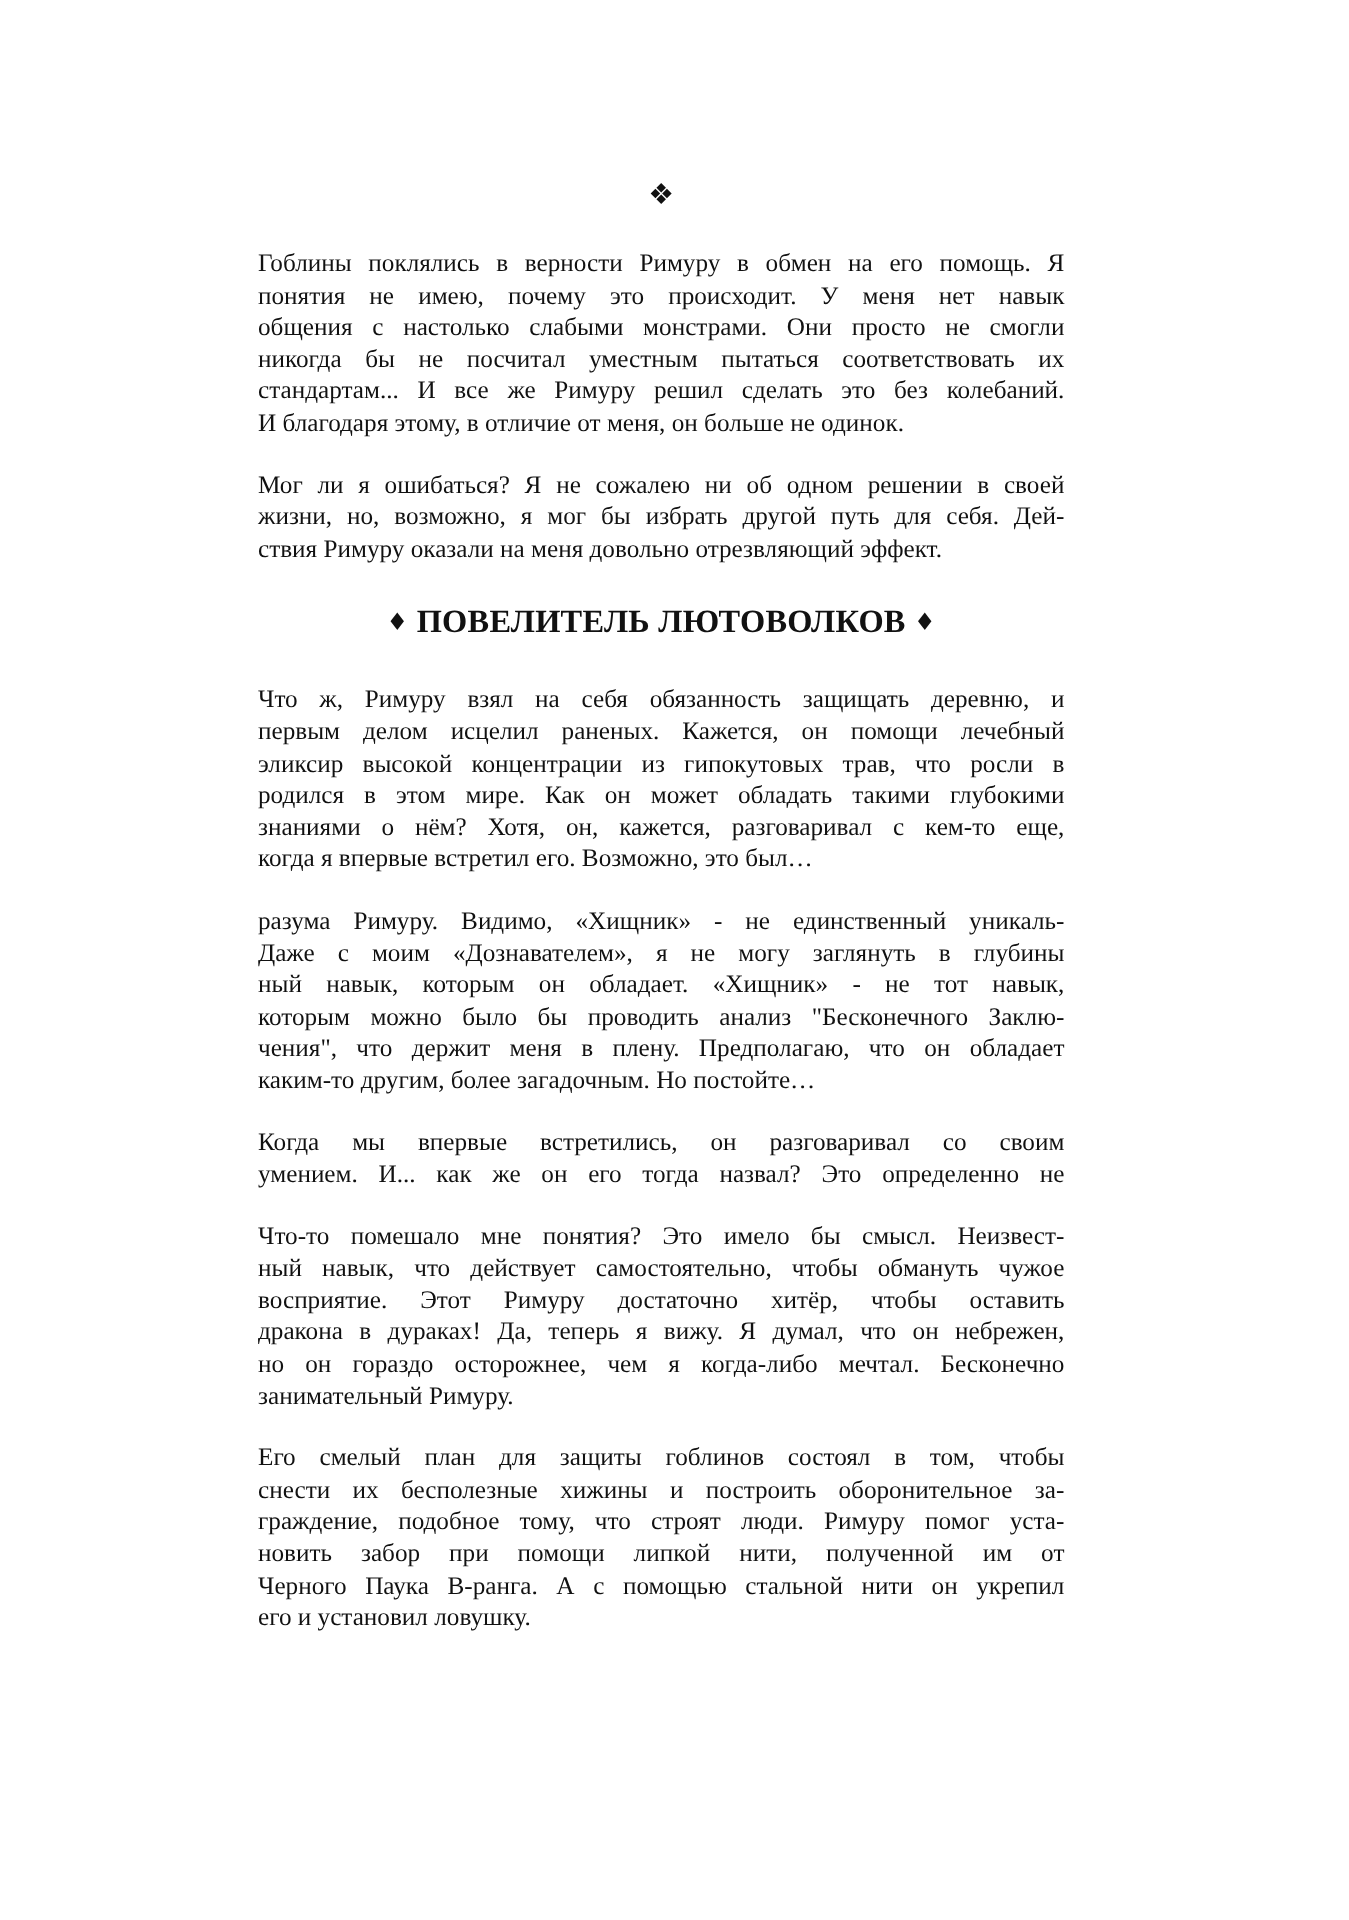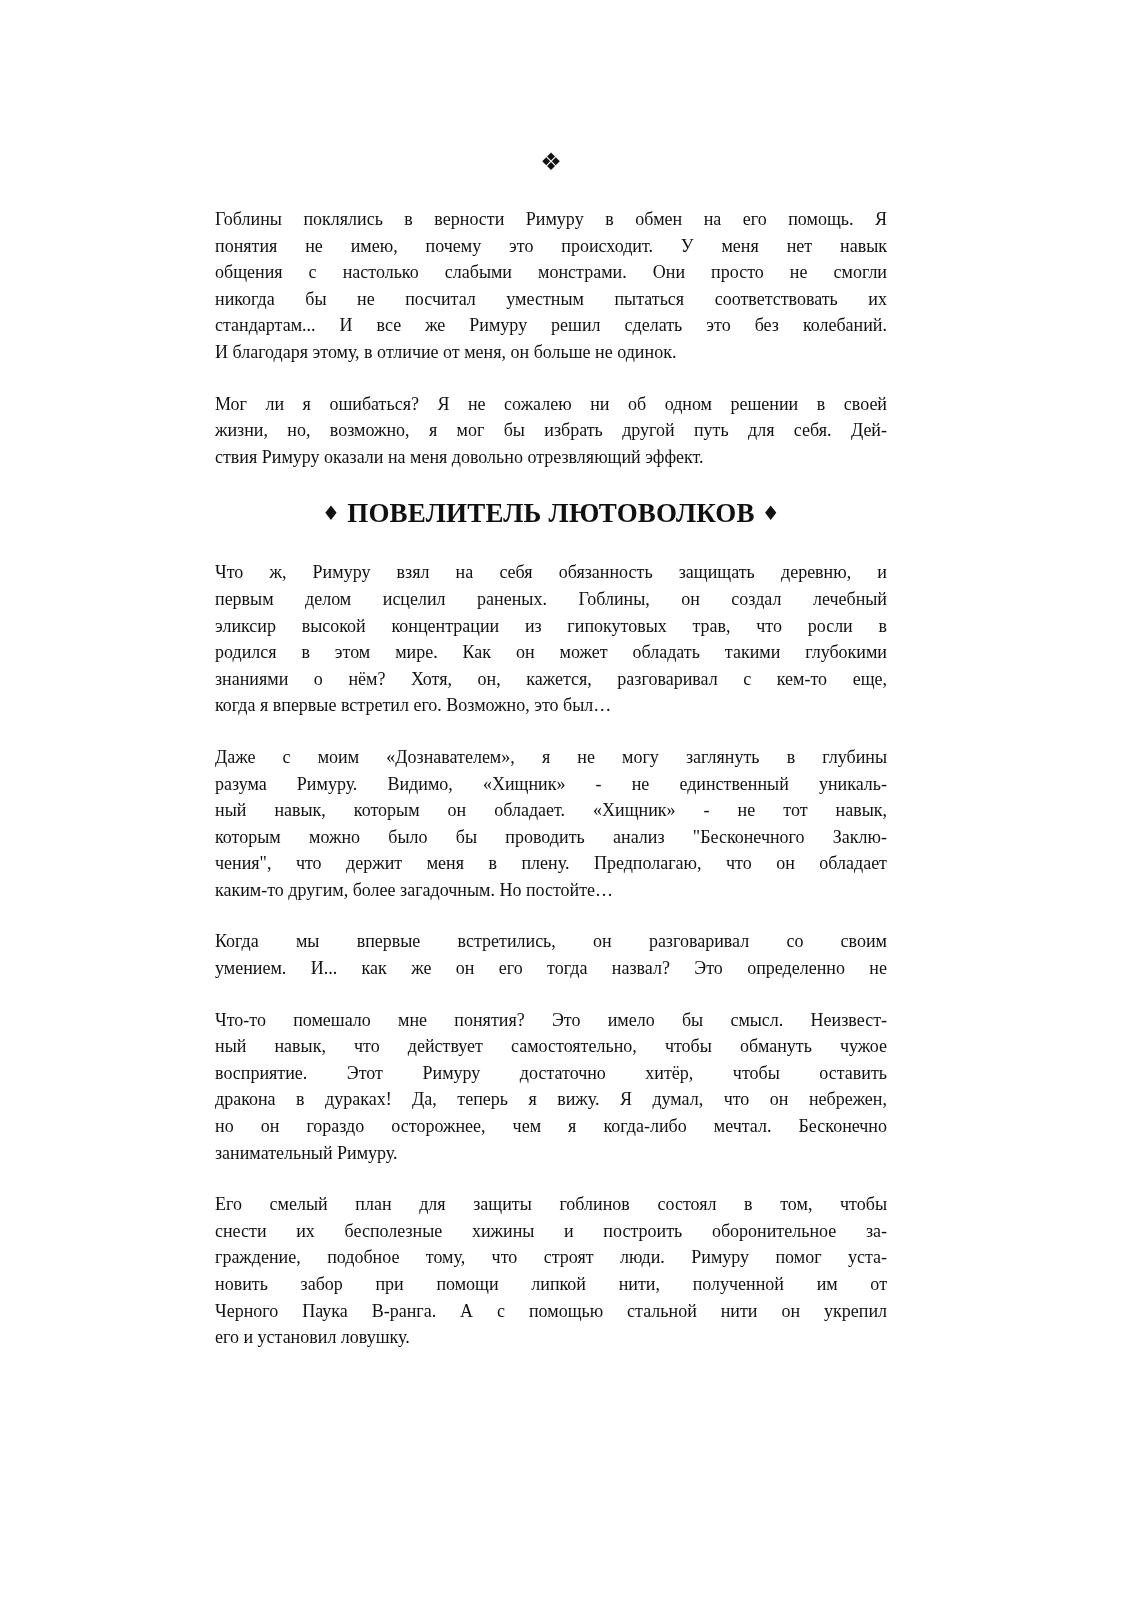--- a/index.html
+++ b/index.html
@@ -24,21 +24,21 @@
     .ornament {
       text-align: center;
       font-size: 24px;
       line-height: 28px;
       height: 28px;
       margin-bottom: 30px;
       font-family: "DejaVu Sans", sans-serif;
     }
     .para {
       margin: 12px 0 25px 0;
-      font-size: 18px;
+      font-size: 21px;
       line-height: 26.6px;
     }
     .line {
       display: block;
       text-align: justify;
       text-align-last: justify;
       white-space: nowrap;
       height: 26.6px;
     }
     .line.last {
@@ -48,21 +48,21 @@
       display: block;
       text-align: justify;
       text-align-last: justify;
     }
     .line.last .line-inner {
       text-align-last: left;
     }
     .heading {
       text-align: center;
       font-size: 27px;
-      line-height: 37px;
+      line-height: 47px;
       margin: 12px 0 27px 0;
       letter-spacing: 0.2px;
     }
     .heading .diamond {
       font-size: 20px;
       font-family: "DejaVu Sans", sans-serif;
       vertical-align: 2px;
     }
   </style>
 </head>
@@ -111,43 +111,43 @@
     <span>ПОВЕЛИТЕЛЬ ЛЮТОВОЛКОВ</span>
     <span class="diamond">♦</span>
   </h2>
 
   <div id="after">
     <p class="para">
         <span class="line">
           <span class="line-inner">Что ж, Римуру взял на себя обязанность защищать деревню, и</span>
         </span>
         <span class="line">
-          <span class="line-inner">первым делом исцелил раненых. Гоблины, он создал лечебный</span>
+          <span class="line-inner">первым делом исцелил раненых. Кажется, он помощи лечебный</span>
         </span>
         <span class="line">
           <span class="line-inner">эликсир высокой концентрации из гипокутовых трав, что росли в</span>
         </span>
         <span class="line">
           <span class="line-inner">родился в этом мире. Как он может обладать такими глубокими</span>
         </span>
         <span class="line">
           <span class="line-inner">знаниями о нём? Хотя, он, кажется, разговаривал с кем-то еще,</span>
         </span>
         <span class="line last">
           <span class="line-inner">когда я впервые встретил его. Возможно, это был…</span>
         </span>
       </p>
     <p class="para">
         <span class="line">
+          <span class="line-inner">разума Римуру. Видимо, «Хищник» - не единственный уникаль-</span>
+        </span>
+        <span class="line">
           <span class="line-inner">Даже с моим «Дознавателем», я не могу заглянуть в глубины</span>
         </span>
         <span class="line">
-          <span class="line-inner">разума Римуру. Видимо, «Хищник» - не единственный уникаль-</span>
-        </span>
-        <span class="line">
           <span class="line-inner">ный навык, которым он обладает. «Хищник» - не тот навык,</span>
         </span>
         <span class="line">
           <span class="line-inner">которым можно было бы проводить анализ "Бесконечного Заклю-</span>
         </span>
         <span class="line">
           <span class="line-inner">чения", что держит меня в плену. Предполагаю, что он обладает</span>
         </span>
         <span class="line last">
           <span class="line-inner">каким-то другим, более загадочным. Но постойте…</span>

